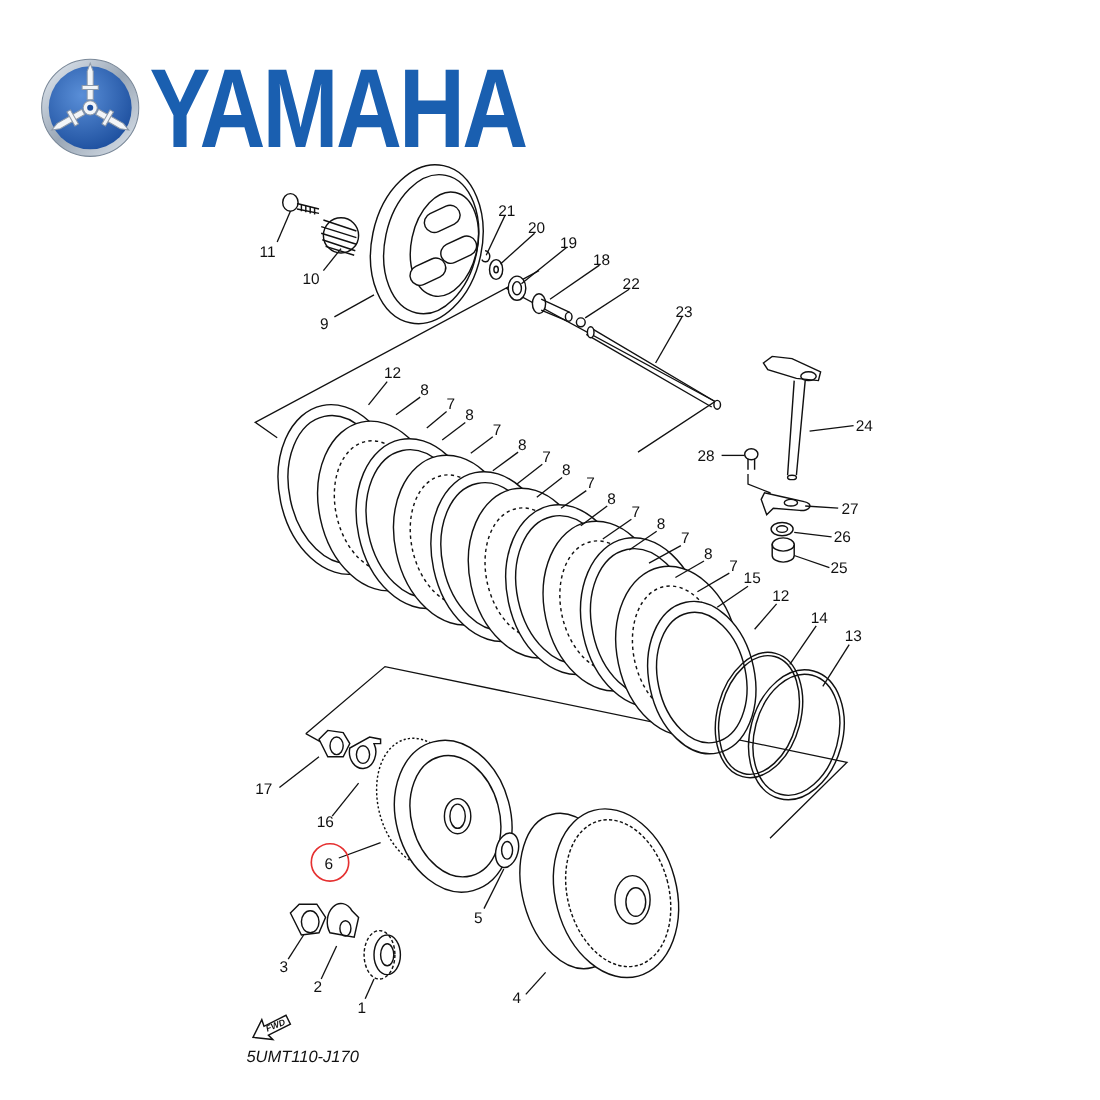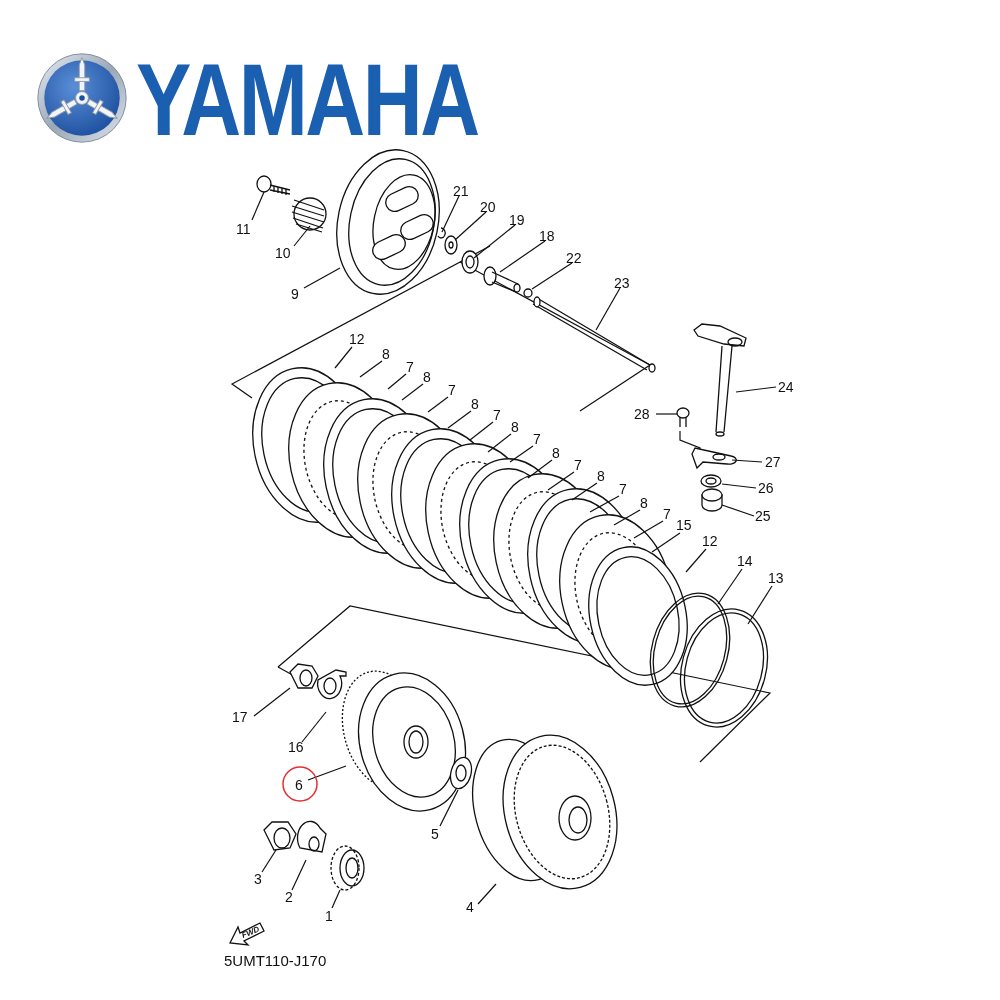--- a/index.html
+++ b/index.html
@@ -2,21 +2,21 @@
 <html><head>
 <meta charset="utf-8">
 <style>
   html, body { margin:0; padding:0; background:#ffffff; }
   body { width:1000px; height:1000px; position:relative; overflow:hidden; font-family:"Liberation Sans", sans-serif; }
   #logo { position:absolute; left:36px; top:52px; width:390px; height:92px;text-align:center; }
   #logo-emblem { position:absolute; left:0; top:0; width:92px; height:92px; }
   #logo-text { position:absolute; left:100px; top:-6px; font-family:"Liberation Sans", sans-serif; font-weight:bold; font-size:100px; letter-spacing:-3px; color:#1a5fb0; transform:scaleX(0.83) scaleY(1.02); transform-origin:left top; line-height:104px; }
   #diagram { position:absolute; left:0; top:0; width:1000px; height:1000px; }
   .lbl { font-family:"Liberation Sans", sans-serif; font-size:14px; fill:#111; }
-  .code { position:absolute; left:224px; top:952px; font-size:15px; color:#111; font-family:"Liberation Sans", sans-serif; }
+  .code { position:absolute; left:224px; top:952px; font-size:15px; color:#111; font-family:"Liberation Sans", sans-serif;font-style:italic; }
   svg line.ld, svg polyline.ld { stroke:#111; stroke-width:1.2; fill:none; }
   .part { fill:none; stroke:#111; stroke-width:1.3; }
   .partf { fill:#fff; stroke:#111; stroke-width:1.3; }
 </style>
 </head>
 <body>
 
 <div id="logo">
   <svg id="logo-emblem" viewBox="0 0 100 100">
     <defs>

